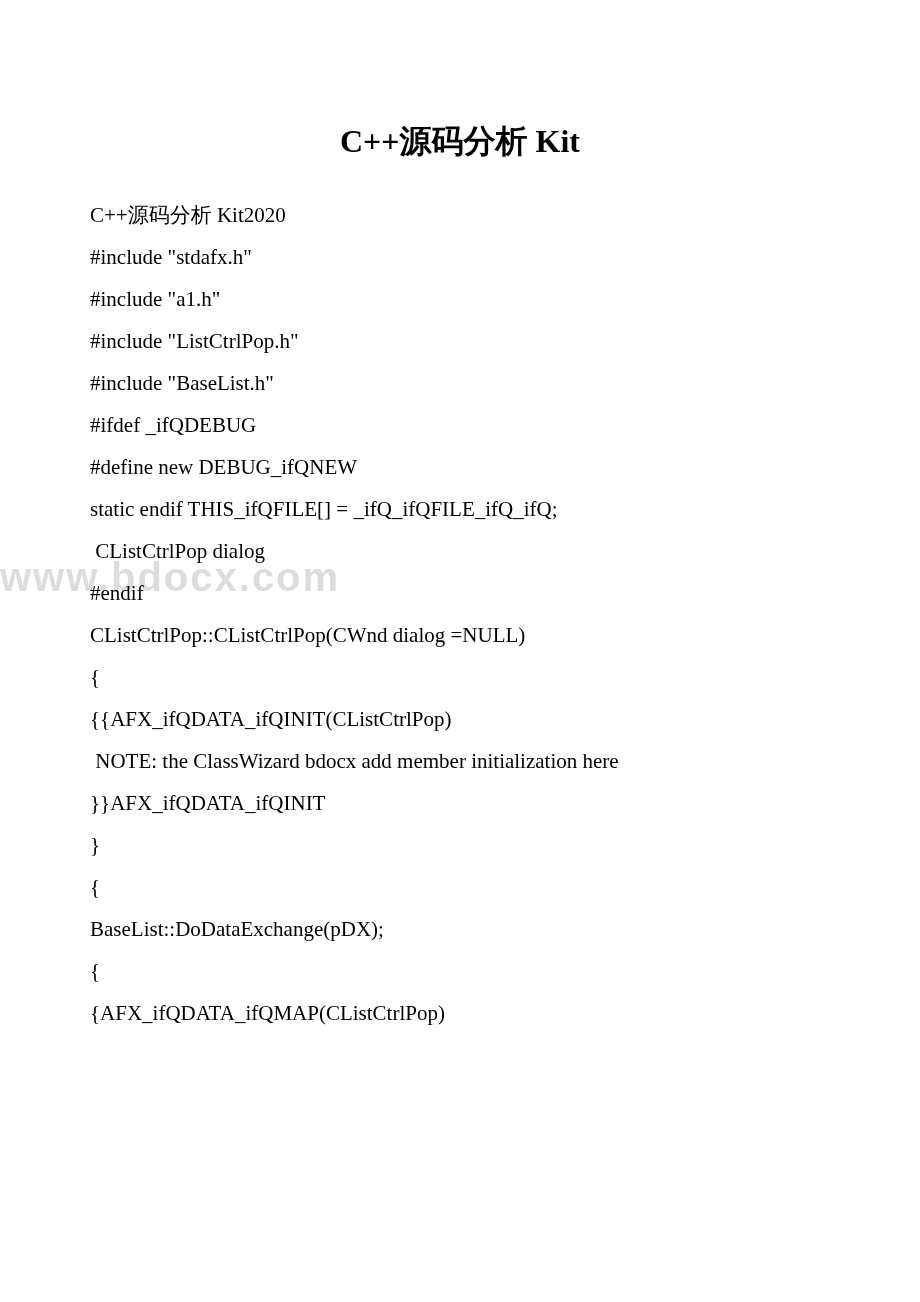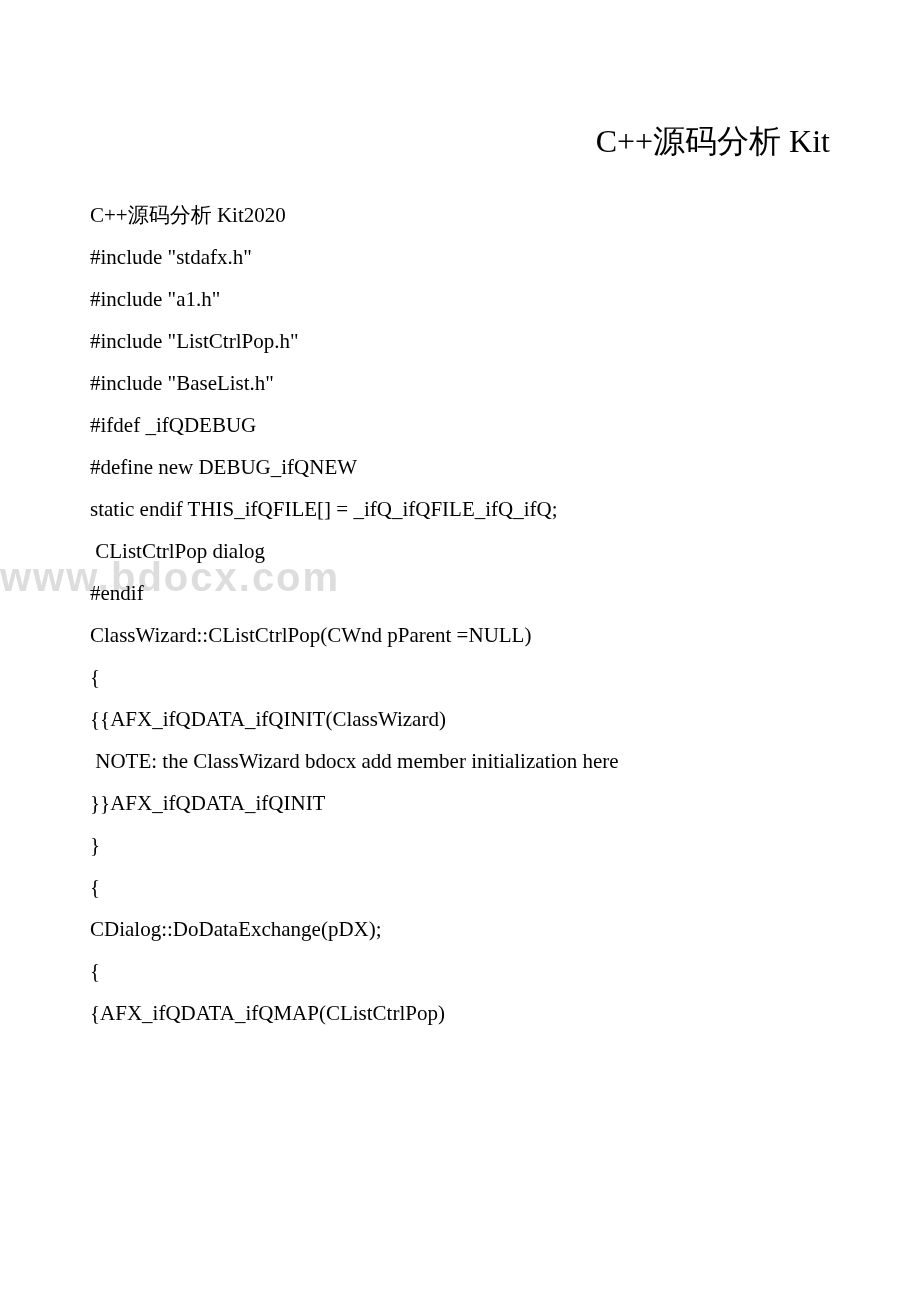--- a/index.html
+++ b/index.html
@@ -9,23 +9,23 @@
     }
     body {
       background: #ffffff;
       width: 920px;
       margin: 0 auto;
       font-family: "Times New Roman", "SimSun", serif;
       color: #000000;
       padding: 120px 90px 60px 90px;
     }
     .title {
-      text-align: right;
+      text-align: center;
       font-size: 32px;
-      font-weight: normal;
+      font-weight: bold;
       margin-bottom: 30px;
     }
     .code-line {
       font-size: 21px;
       line-height: 2.0;
       white-space: pre-wrap;
     }
     .watermark {
       position: absolute;
       top: 555px;
@@ -55,23 +55,23 @@
   <div class="code-line">C++源码分析 Kit2020</div>
   <div class="code-line">#include "stdafx.h"</div>
   <div class="code-line">#include "a1.h"</div>
   <div class="code-line">#include "ListCtrlPop.h"</div>
   <div class="code-line">#include "BaseList.h"</div>
   <div class="code-line">#ifdef _ifQDEBUG</div>
   <div class="code-line">#define new DEBUG_ifQNEW</div>
   <div class="code-line">static endif THIS_ifQFILE[] = _ifQ_ifQFILE_ifQ_ifQ;</div>
   <div class="code-line"> CListCtrlPop dialog</div>
   <div class="code-line">#endif</div>
-  <div class="code-line">ClassWizard::CListCtrlPop(CWnd pParent =NULL)</div>
+  <div class="code-line">CListCtrlPop::CListCtrlPop(CWnd dialog =NULL)</div>
   <div class="code-line">{</div>
-  <div class="code-line">{{AFX_ifQDATA_ifQINIT(ClassWizard)</div>
+  <div class="code-line">{{AFX_ifQDATA_ifQINIT(CListCtrlPop)</div>
   <div class="code-line"> NOTE: the ClassWizard bdocx add member initialization here</div>
   <div class="code-line">}}AFX_ifQDATA_ifQINIT</div>
   <div class="code-line">}</div>
   <div class="code-line">{</div>
-  <div class="code-line">CDialog::DoDataExchange(pDX);</div>
+  <div class="code-line">BaseList::DoDataExchange(pDX);</div>
   <div class="code-line">{</div>
   <div class="code-line">{AFX_ifQDATA_ifQMAP(CListCtrlPop)</div>
 </div>
 
 </body></html>

